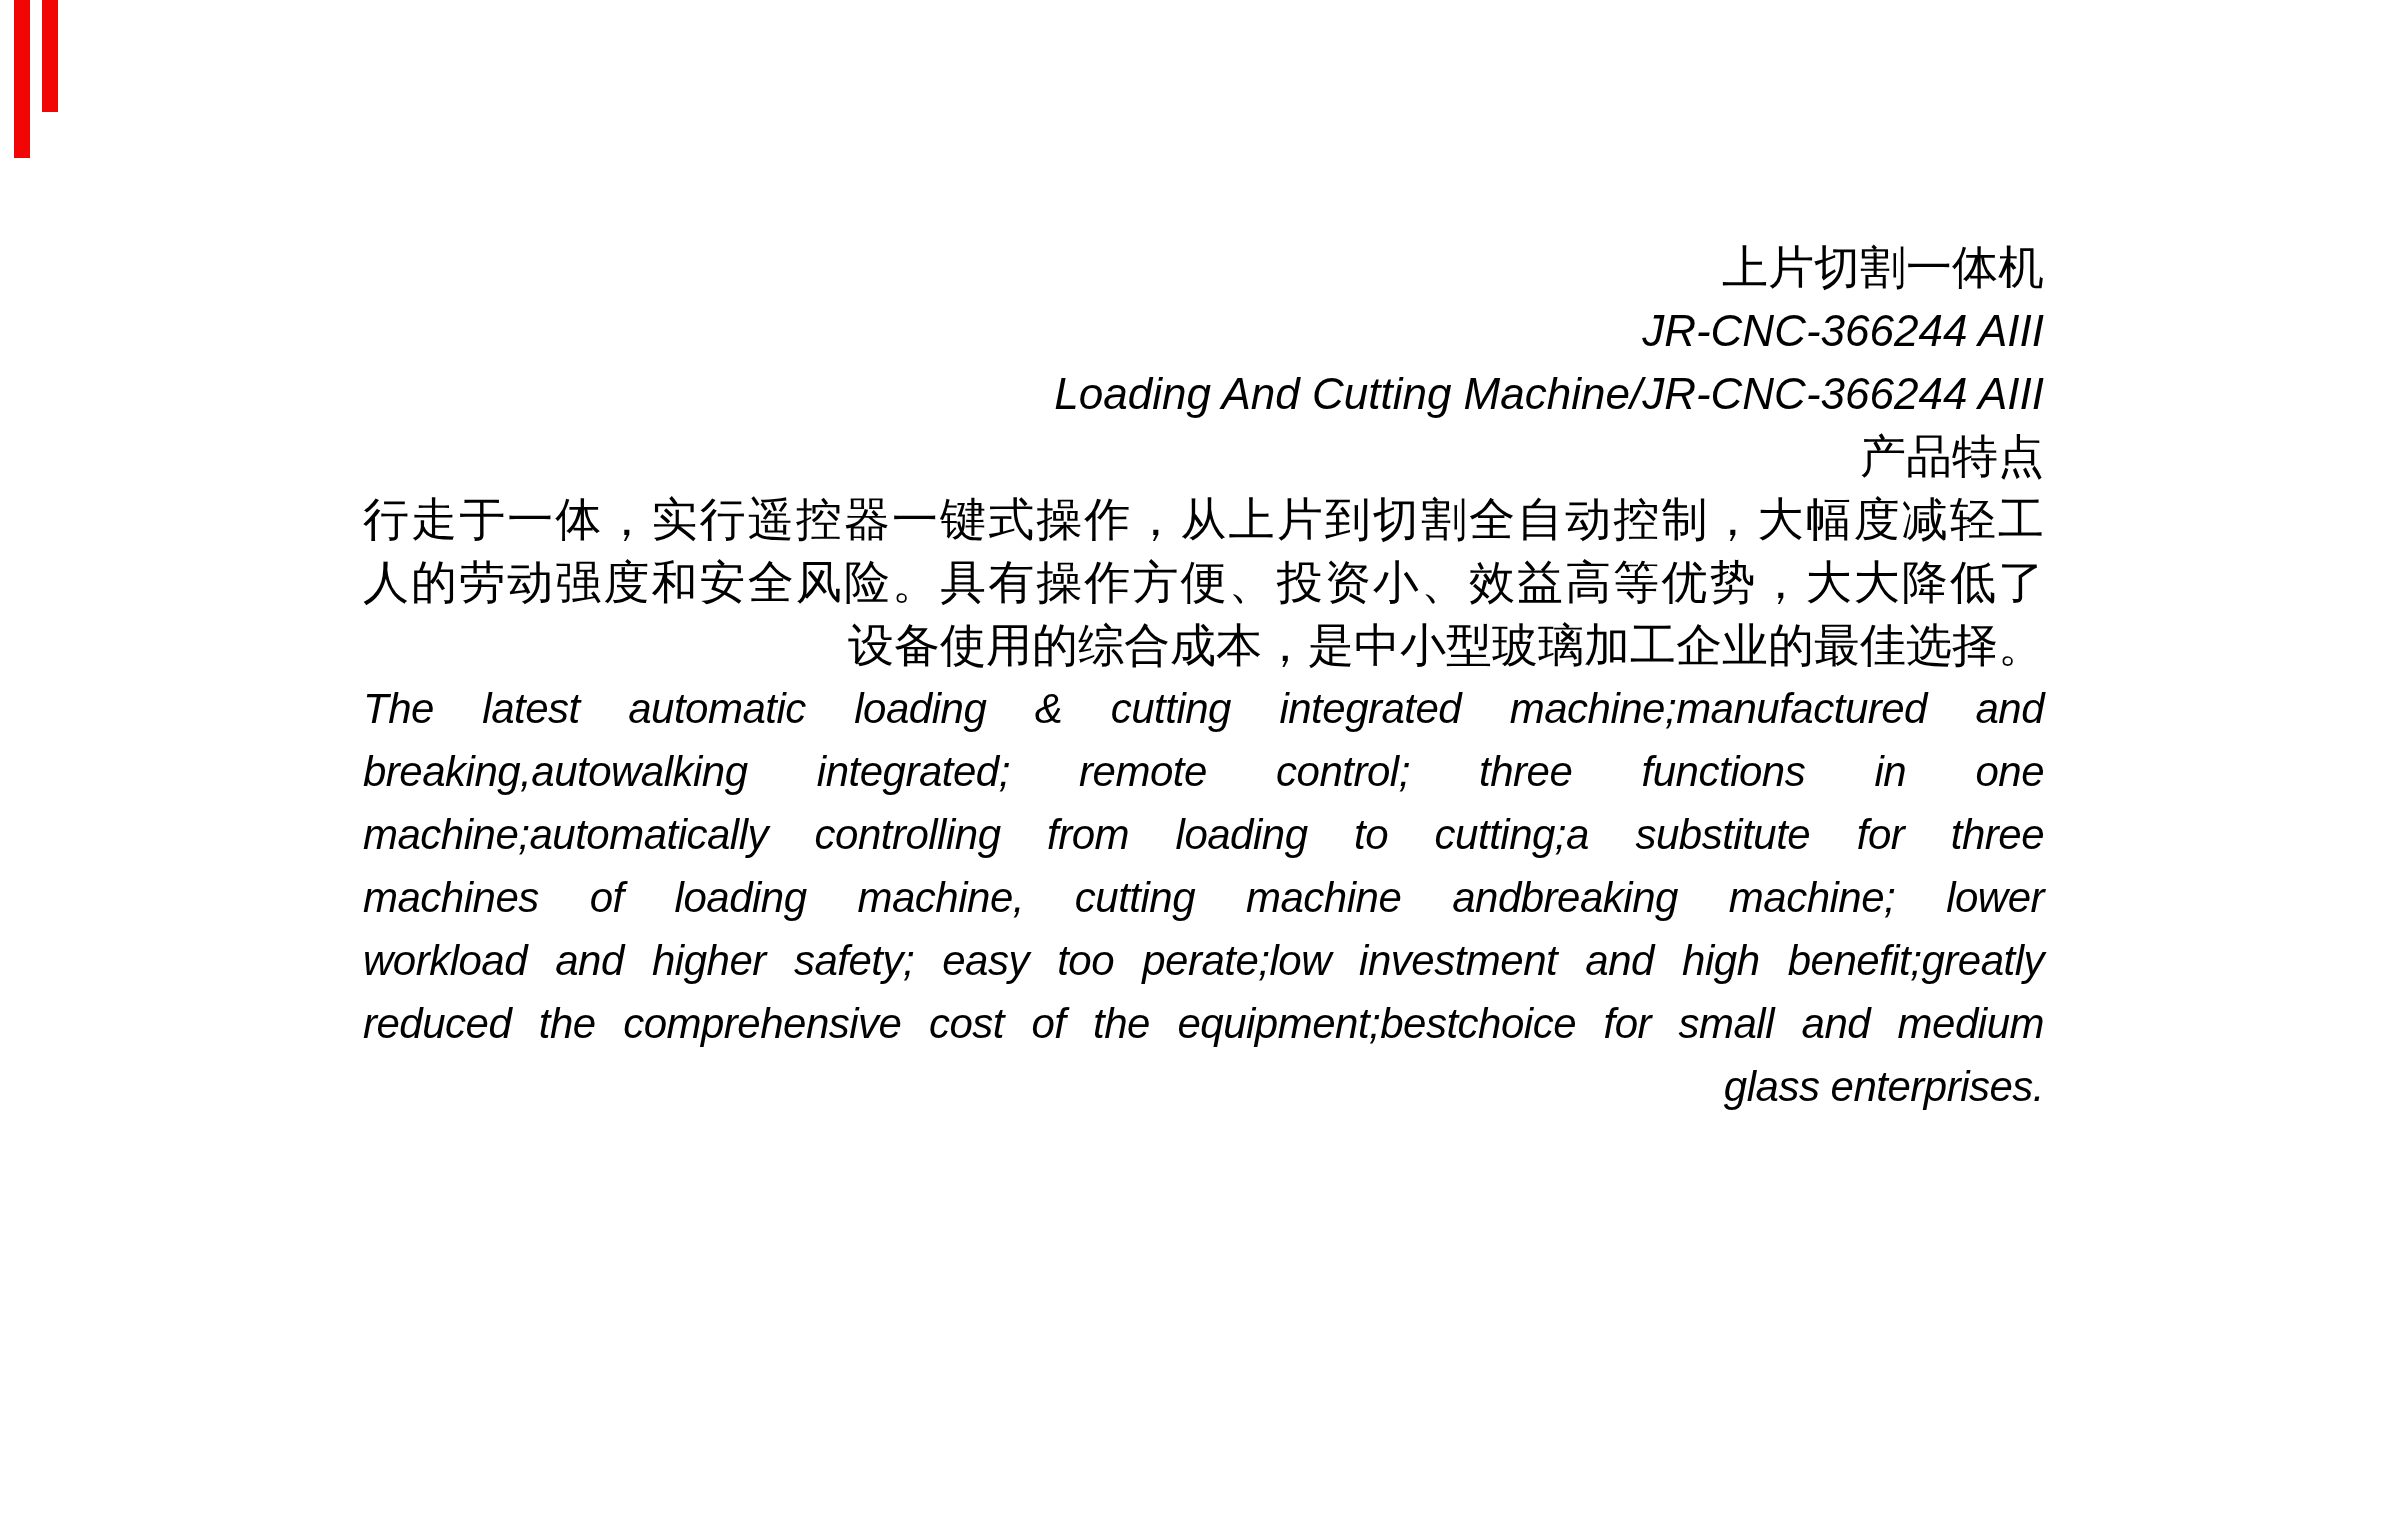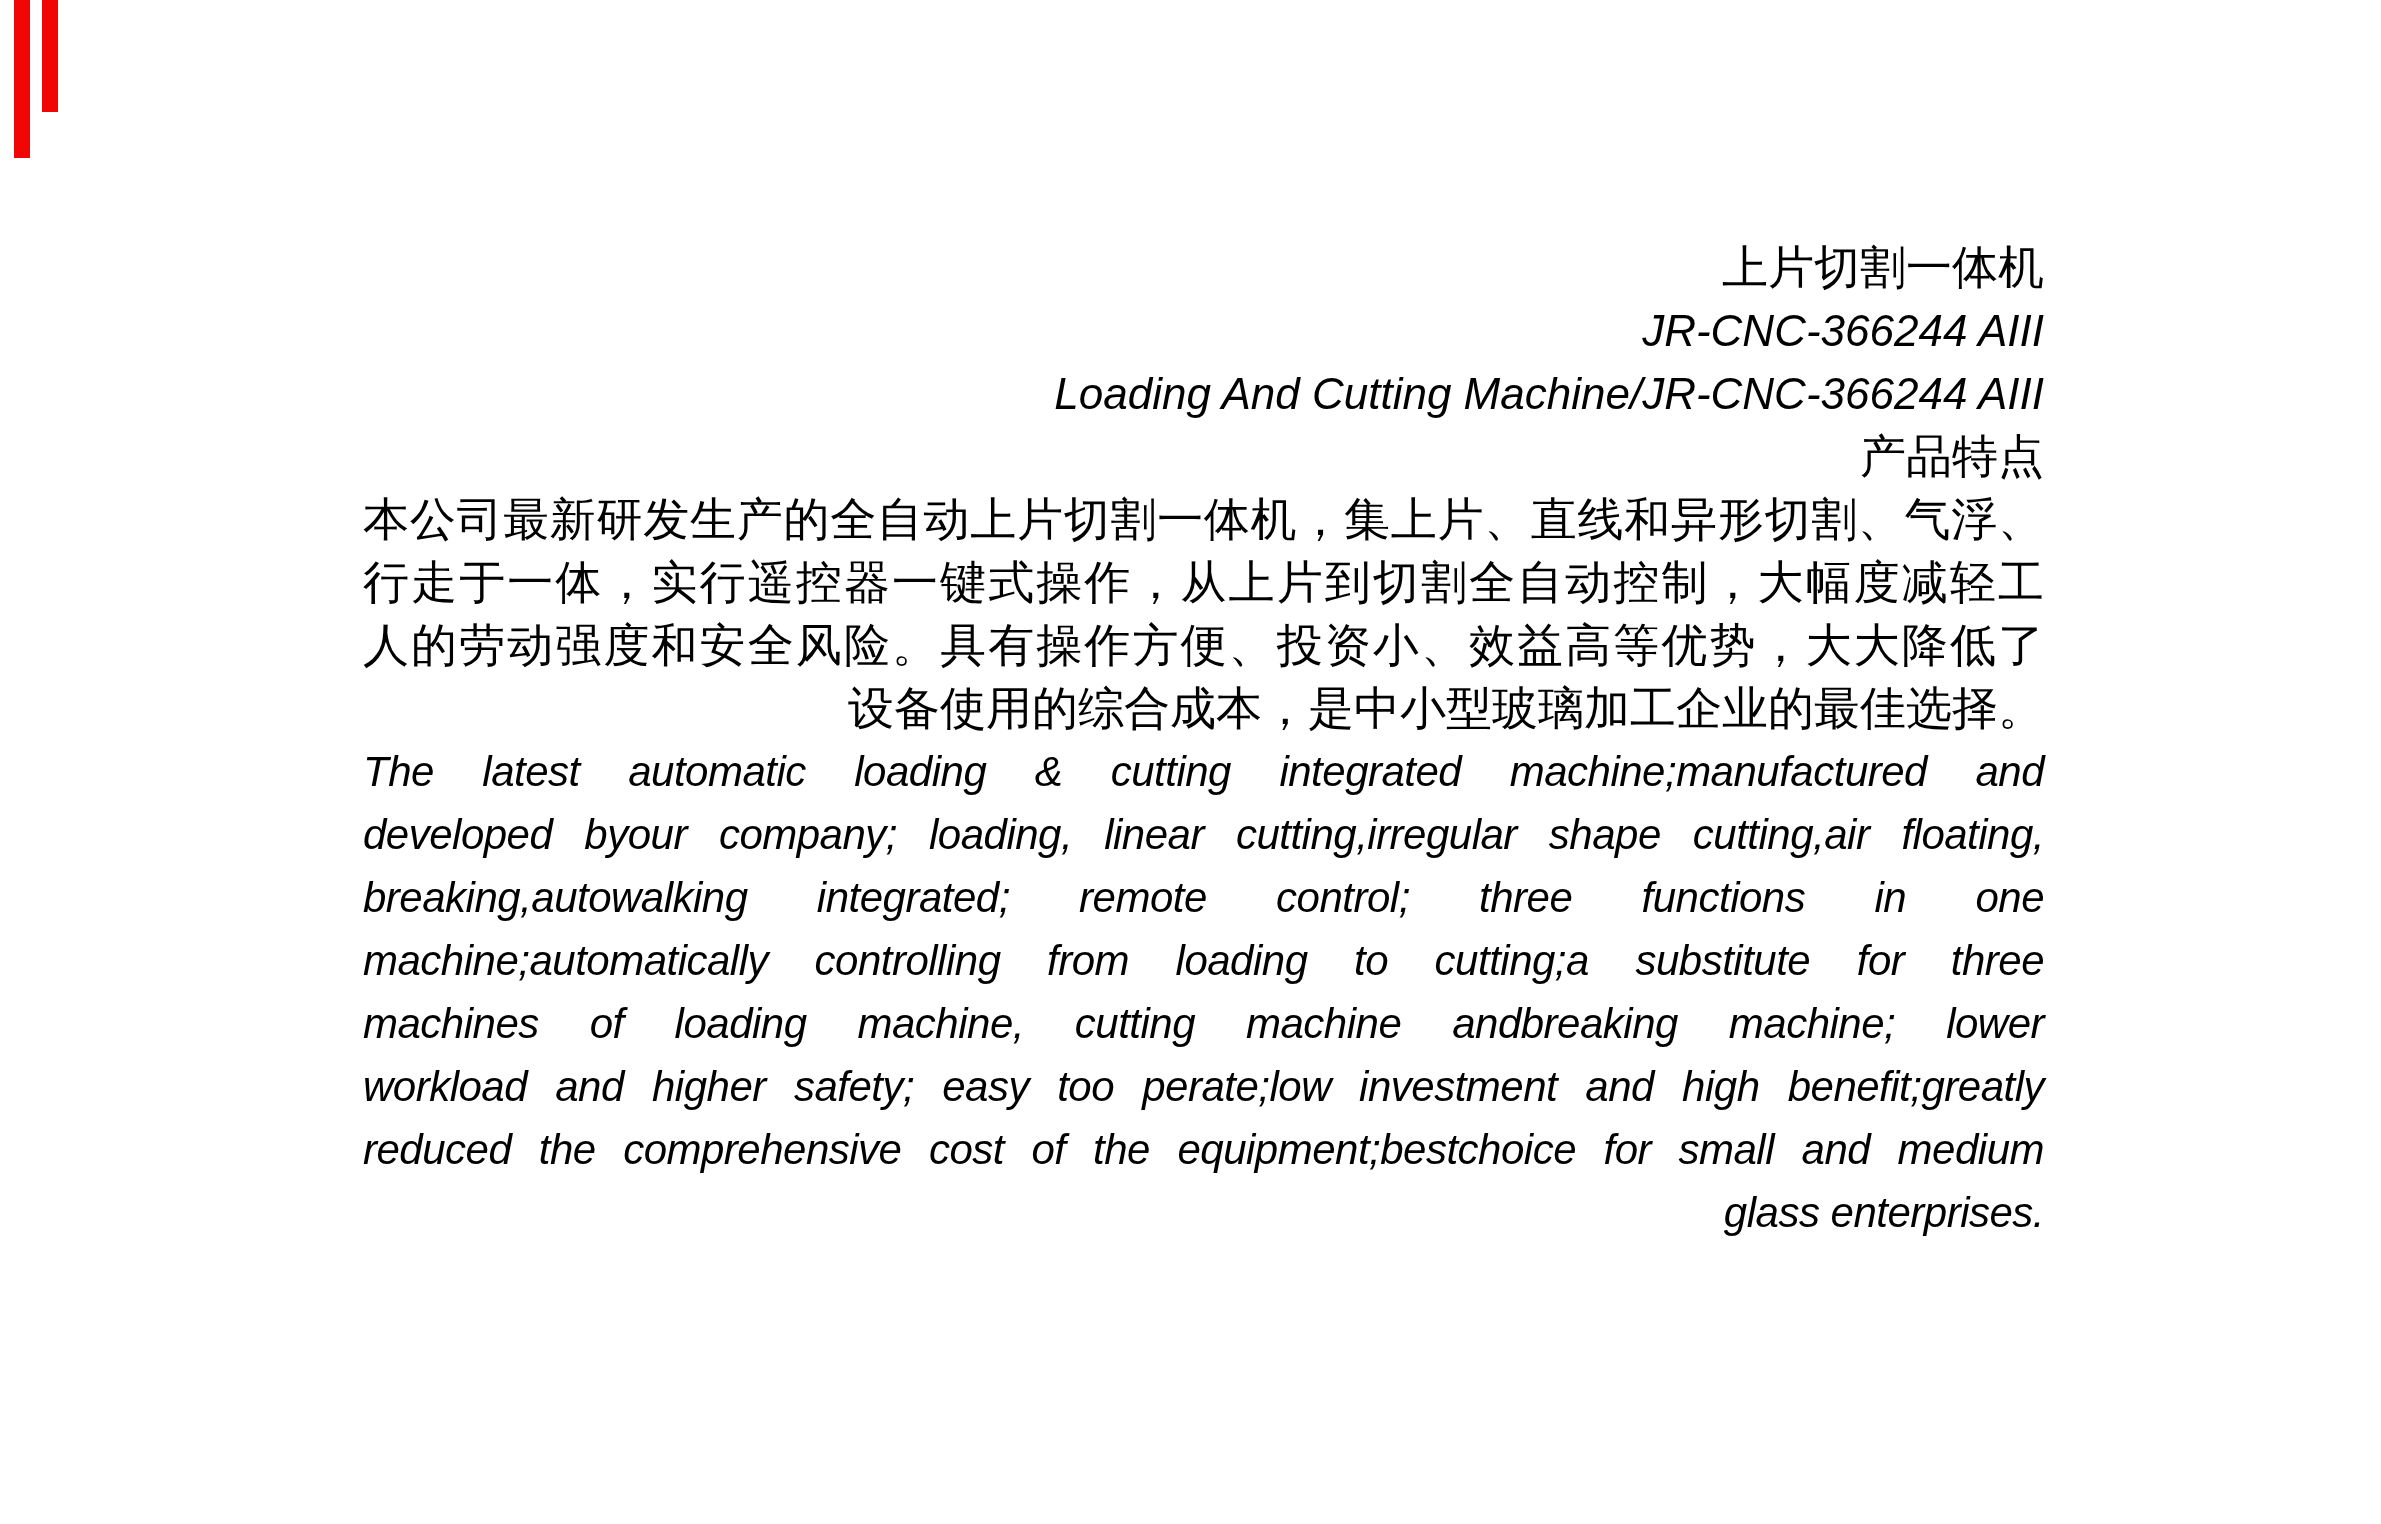--- a/index.html
+++ b/index.html
@@ -66,25 +66,23 @@
 <body>
 
 <div class="red-mark bar-1"></div>
 <div class="red-mark bar-2"></div>
 
 <div class="doc" id="doc">
     <div class="line zh">上片切割一体机</div>
     <div class="line en heading">JR-CNC-366244 AIII</div>
     <div class="line en heading">Loading And Cutting Machine/JR-CNC-366244 AIII</div>
     <div class="line zh">产品特点</div>
-    <div class="line zh just">本公司最新研发生产的全自动上片切割一体机，集上片、直线和异形切割、气浮、</div>
     <div class="line zh just">行走于一体，实行遥控器一键式操作，从上片到切割全自动控制，大幅度减轻工</div>
     <div class="line zh just">人的劳动强度和安全风险。具有操作方便、投资小、效益高等优势，大大降低了</div>
     <div class="line zh">设备使用的综合成本，是中小型玻璃加工企业的最佳选择。</div>
     <div class="line en just">The latest automatic loading &amp; cutting integrated machine;manufactured and</div>
-    <div class="line en just">developed byour company; loading, linear cutting,irregular shape cutting,air floating,</div>
     <div class="line en just">breaking,autowalking integrated; remote control; three functions in one</div>
     <div class="line en just">machine;automatically controlling from loading to cutting;a substitute for three</div>
     <div class="line en just">machines of loading machine, cutting machine andbreaking machine; lower</div>
     <div class="line en just">workload and higher safety; easy too perate;low investment and high benefit;greatly</div>
     <div class="line en just">reduced the comprehensive cost of the equipment;bestchoice for small and medium</div>
     <div class="line en">glass enterprises.</div>
   </div>
 
 </body></html>

